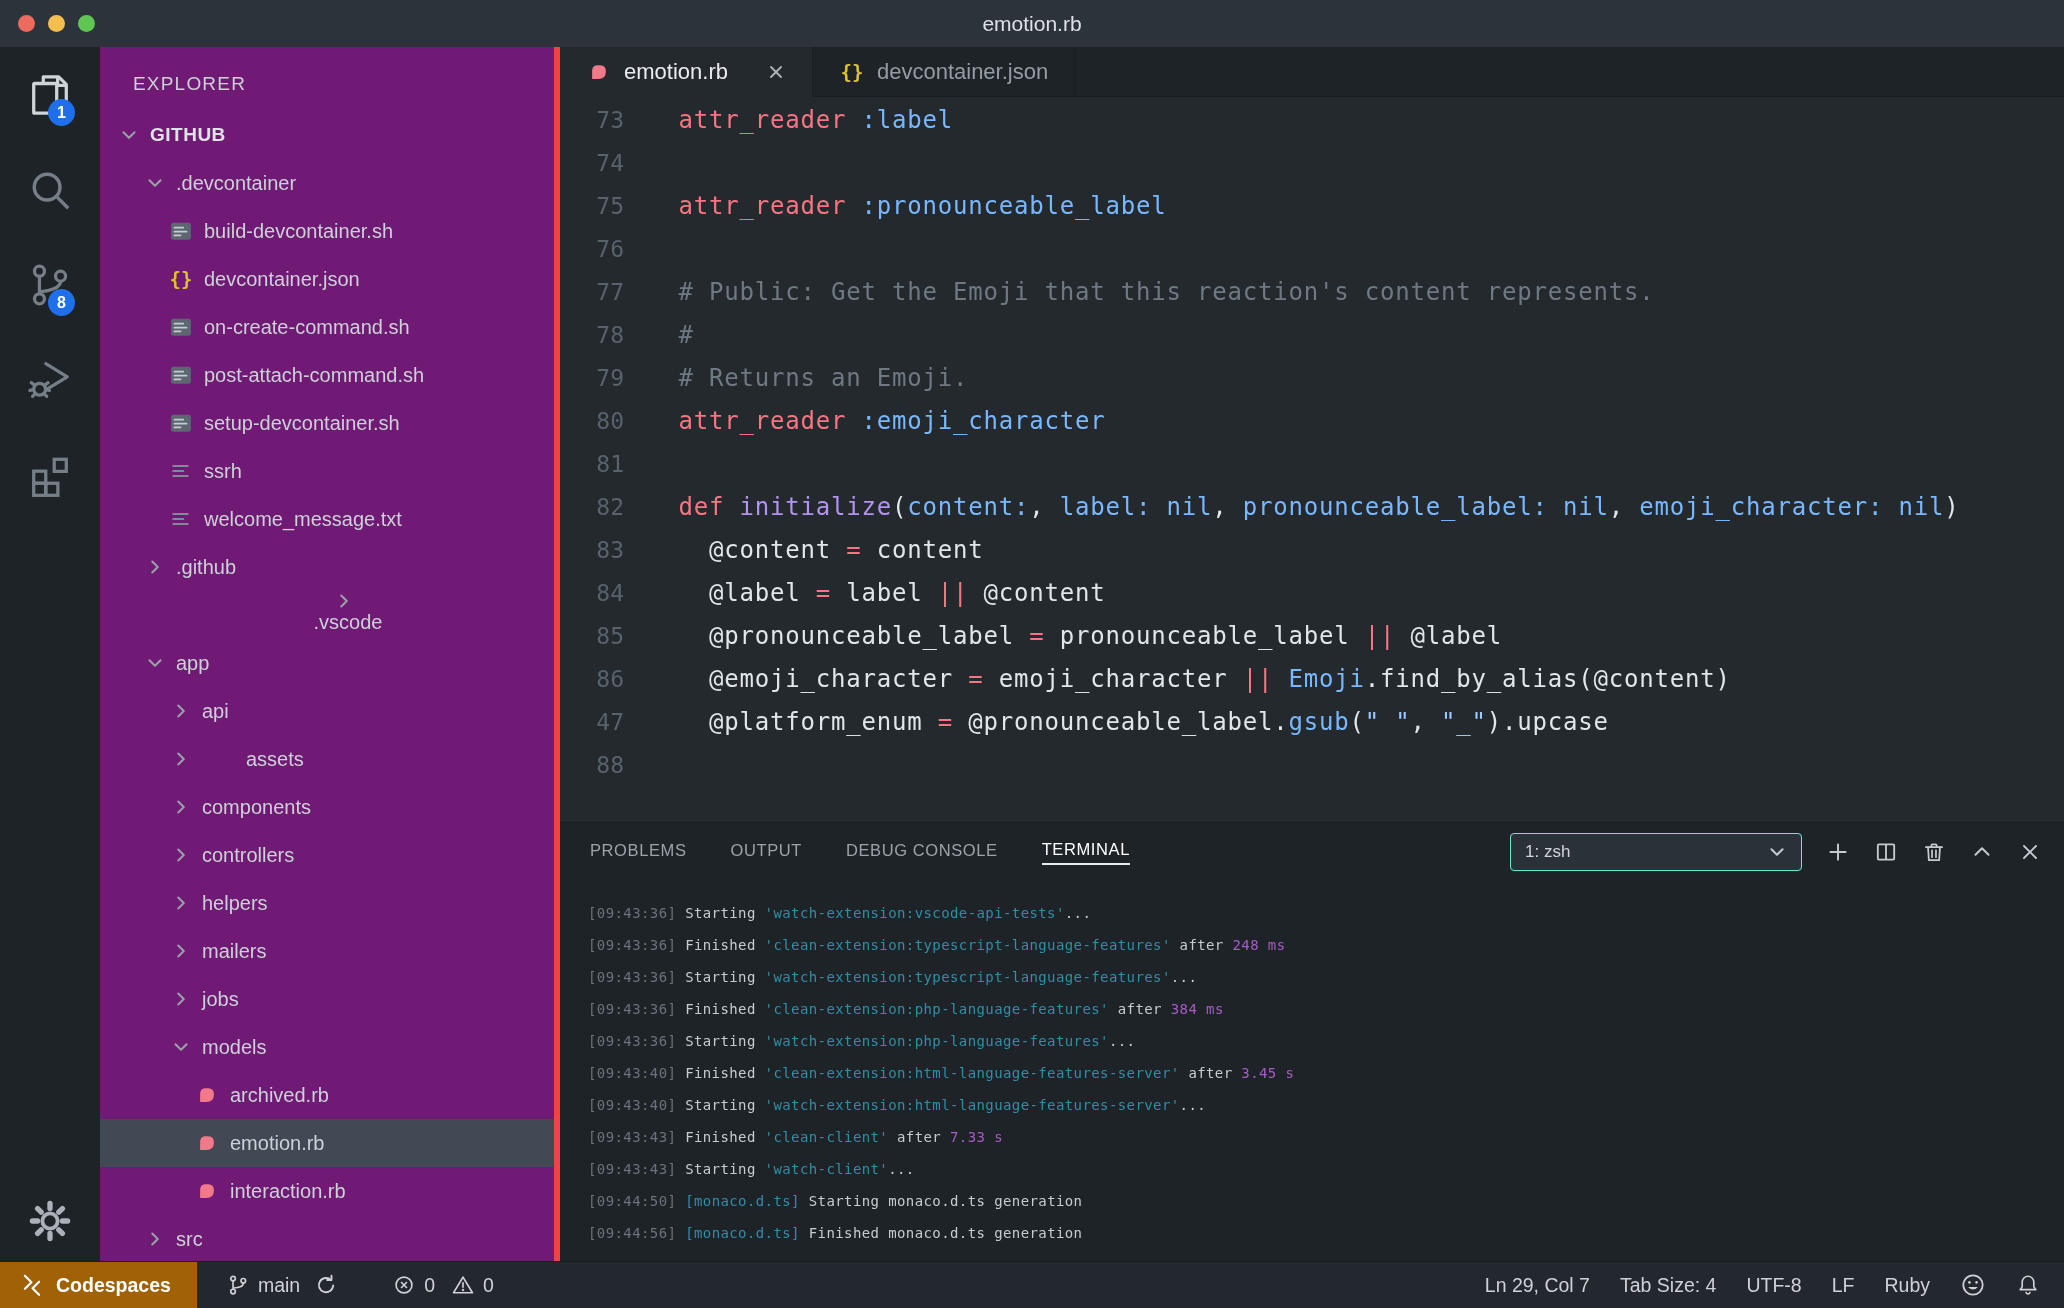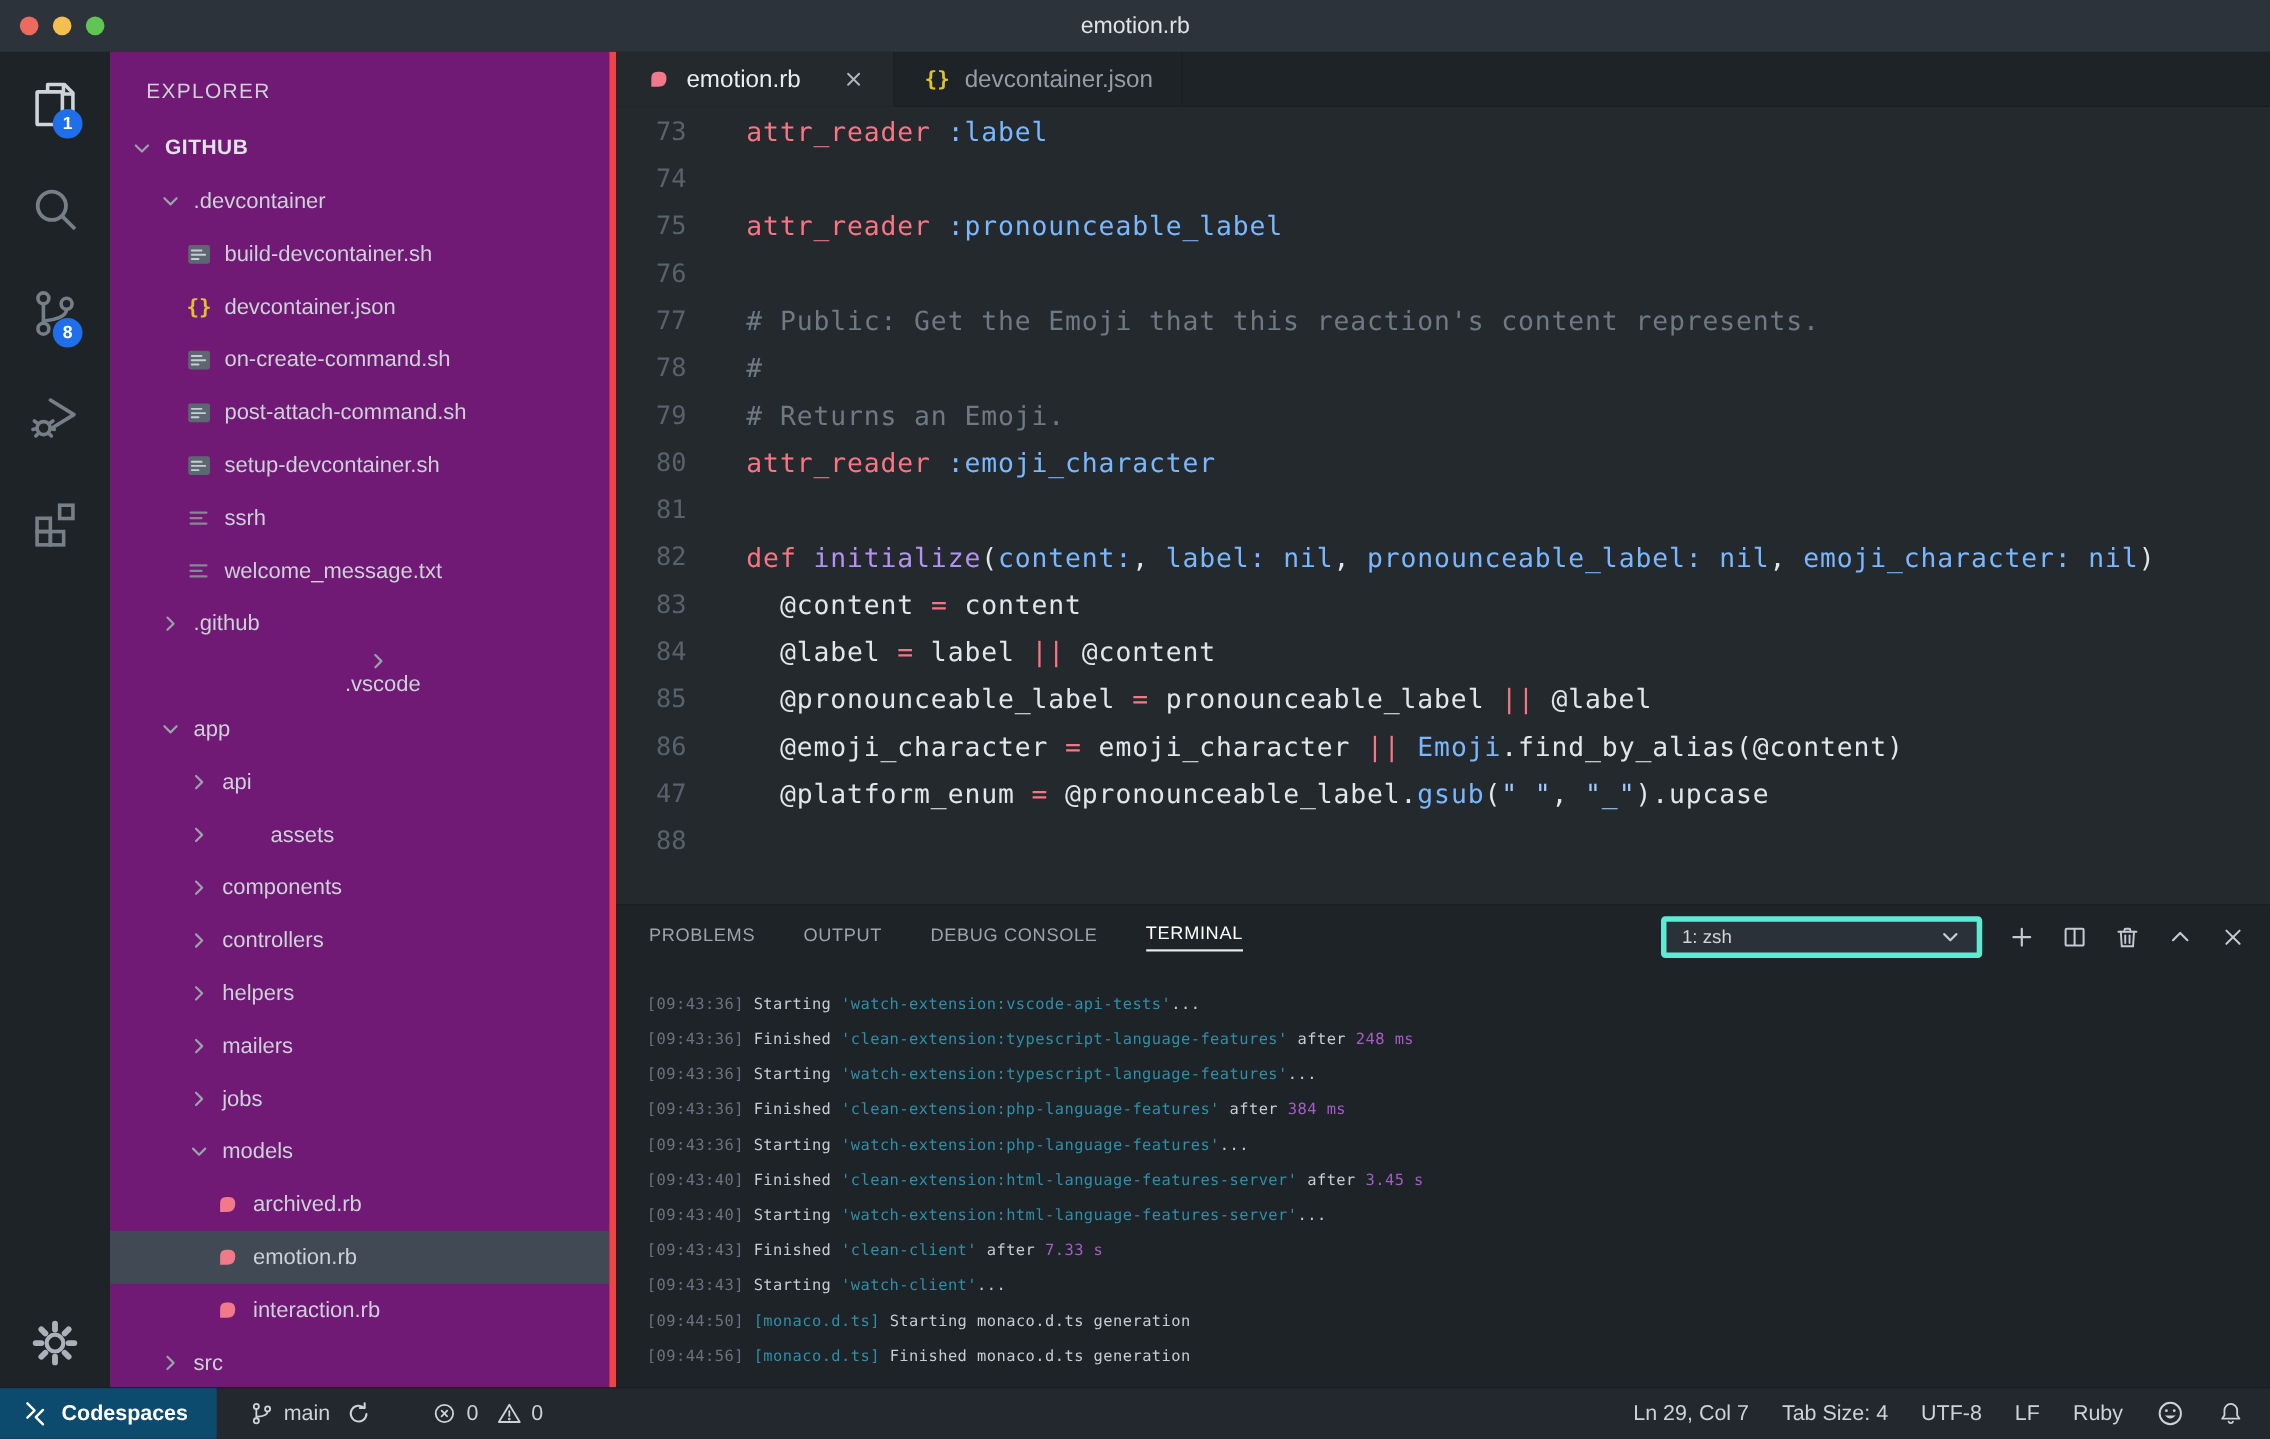--- a/index.html
+++ b/index.html
@@ -62,34 +62,34 @@
   .f { color:#b392f0; } .c { color:#6f7983; } .p { color:#e1e6ea; }
 
   
   .panel { height:439px; background:#1e2328; border-top:1px solid #1a1e23; flex:none;
     display:flex; flex-direction:column; }
   .panel-head { height:58px; display:flex; align-items:center; padding:0 22px 0 30px; flex:none; }
   .panel-tabs { display:flex; gap:44px; align-items:center; }
   .ptab { font-size:16.5px; letter-spacing:0.6px; color:#9ba3ab; cursor:pointer; padding-bottom:4px; }
   .ptab.active { color:#ffffff; border-bottom:2.5px solid #e8ecf0; }
   .panel-right { margin-left:auto; display:flex; align-items:center; gap:24px; }
-  .term-select { width:292px; height:38px; background:#2a3139; border:5px solid #5eead4; border-radius:4px;
+  .term-select { width:292px; height:38px; background:#2a3139; border:1px solid #5eead4; border-radius:4px;
     display:flex; align-items:center; padding:0 14px; color:#d1d5da; font-size:17px; cursor:pointer; }
   .term-select .lbl { flex:1; }
   .picon { color:#c3cad1; display:inline-flex; cursor:pointer; }
 
   .terminal { flex:1; overflow:hidden; padding:16px 0 0 28px; cursor:text; }
   .term-line { height:32px; display:flex; align-items:center;
     font-family:"DejaVu Sans Mono", monospace; font-size:14px; letter-spacing:0.4px; white-space:pre; }
   .t { color:#6a737d; } .tp { color:#c6ccd2; } .y { color:#2e8fa8; } .u { color:#a65cc4; }
 
   
   .statusbar { height:47px; background:#23282e; border-top:1px solid #1a1e23;
     display:flex; align-items:center; color:#ced2d8; font-size:19.5px; }
-  .sb-codespaces { height:100%; background:#0c4a6e; color:#fff; display:flex; align-items:center;
+  .sb-codespaces { height:100%; background:#a16207; color:#fff; display:flex; align-items:center;
     padding:0 26px 0 20px; gap:12px; cursor:pointer; }
   .sb-item { display:flex; align-items:center; gap:9px; margin-left:30px; cursor:pointer; }
   .sb-right { margin-left:auto; display:flex; align-items:center; gap:30px; padding-right:24px; }
   .sb-right .sb-item { margin-left:0; }
   svg { display:block; }
 </style>
 </head>
 <body>
 
 <div class="titlebar">

